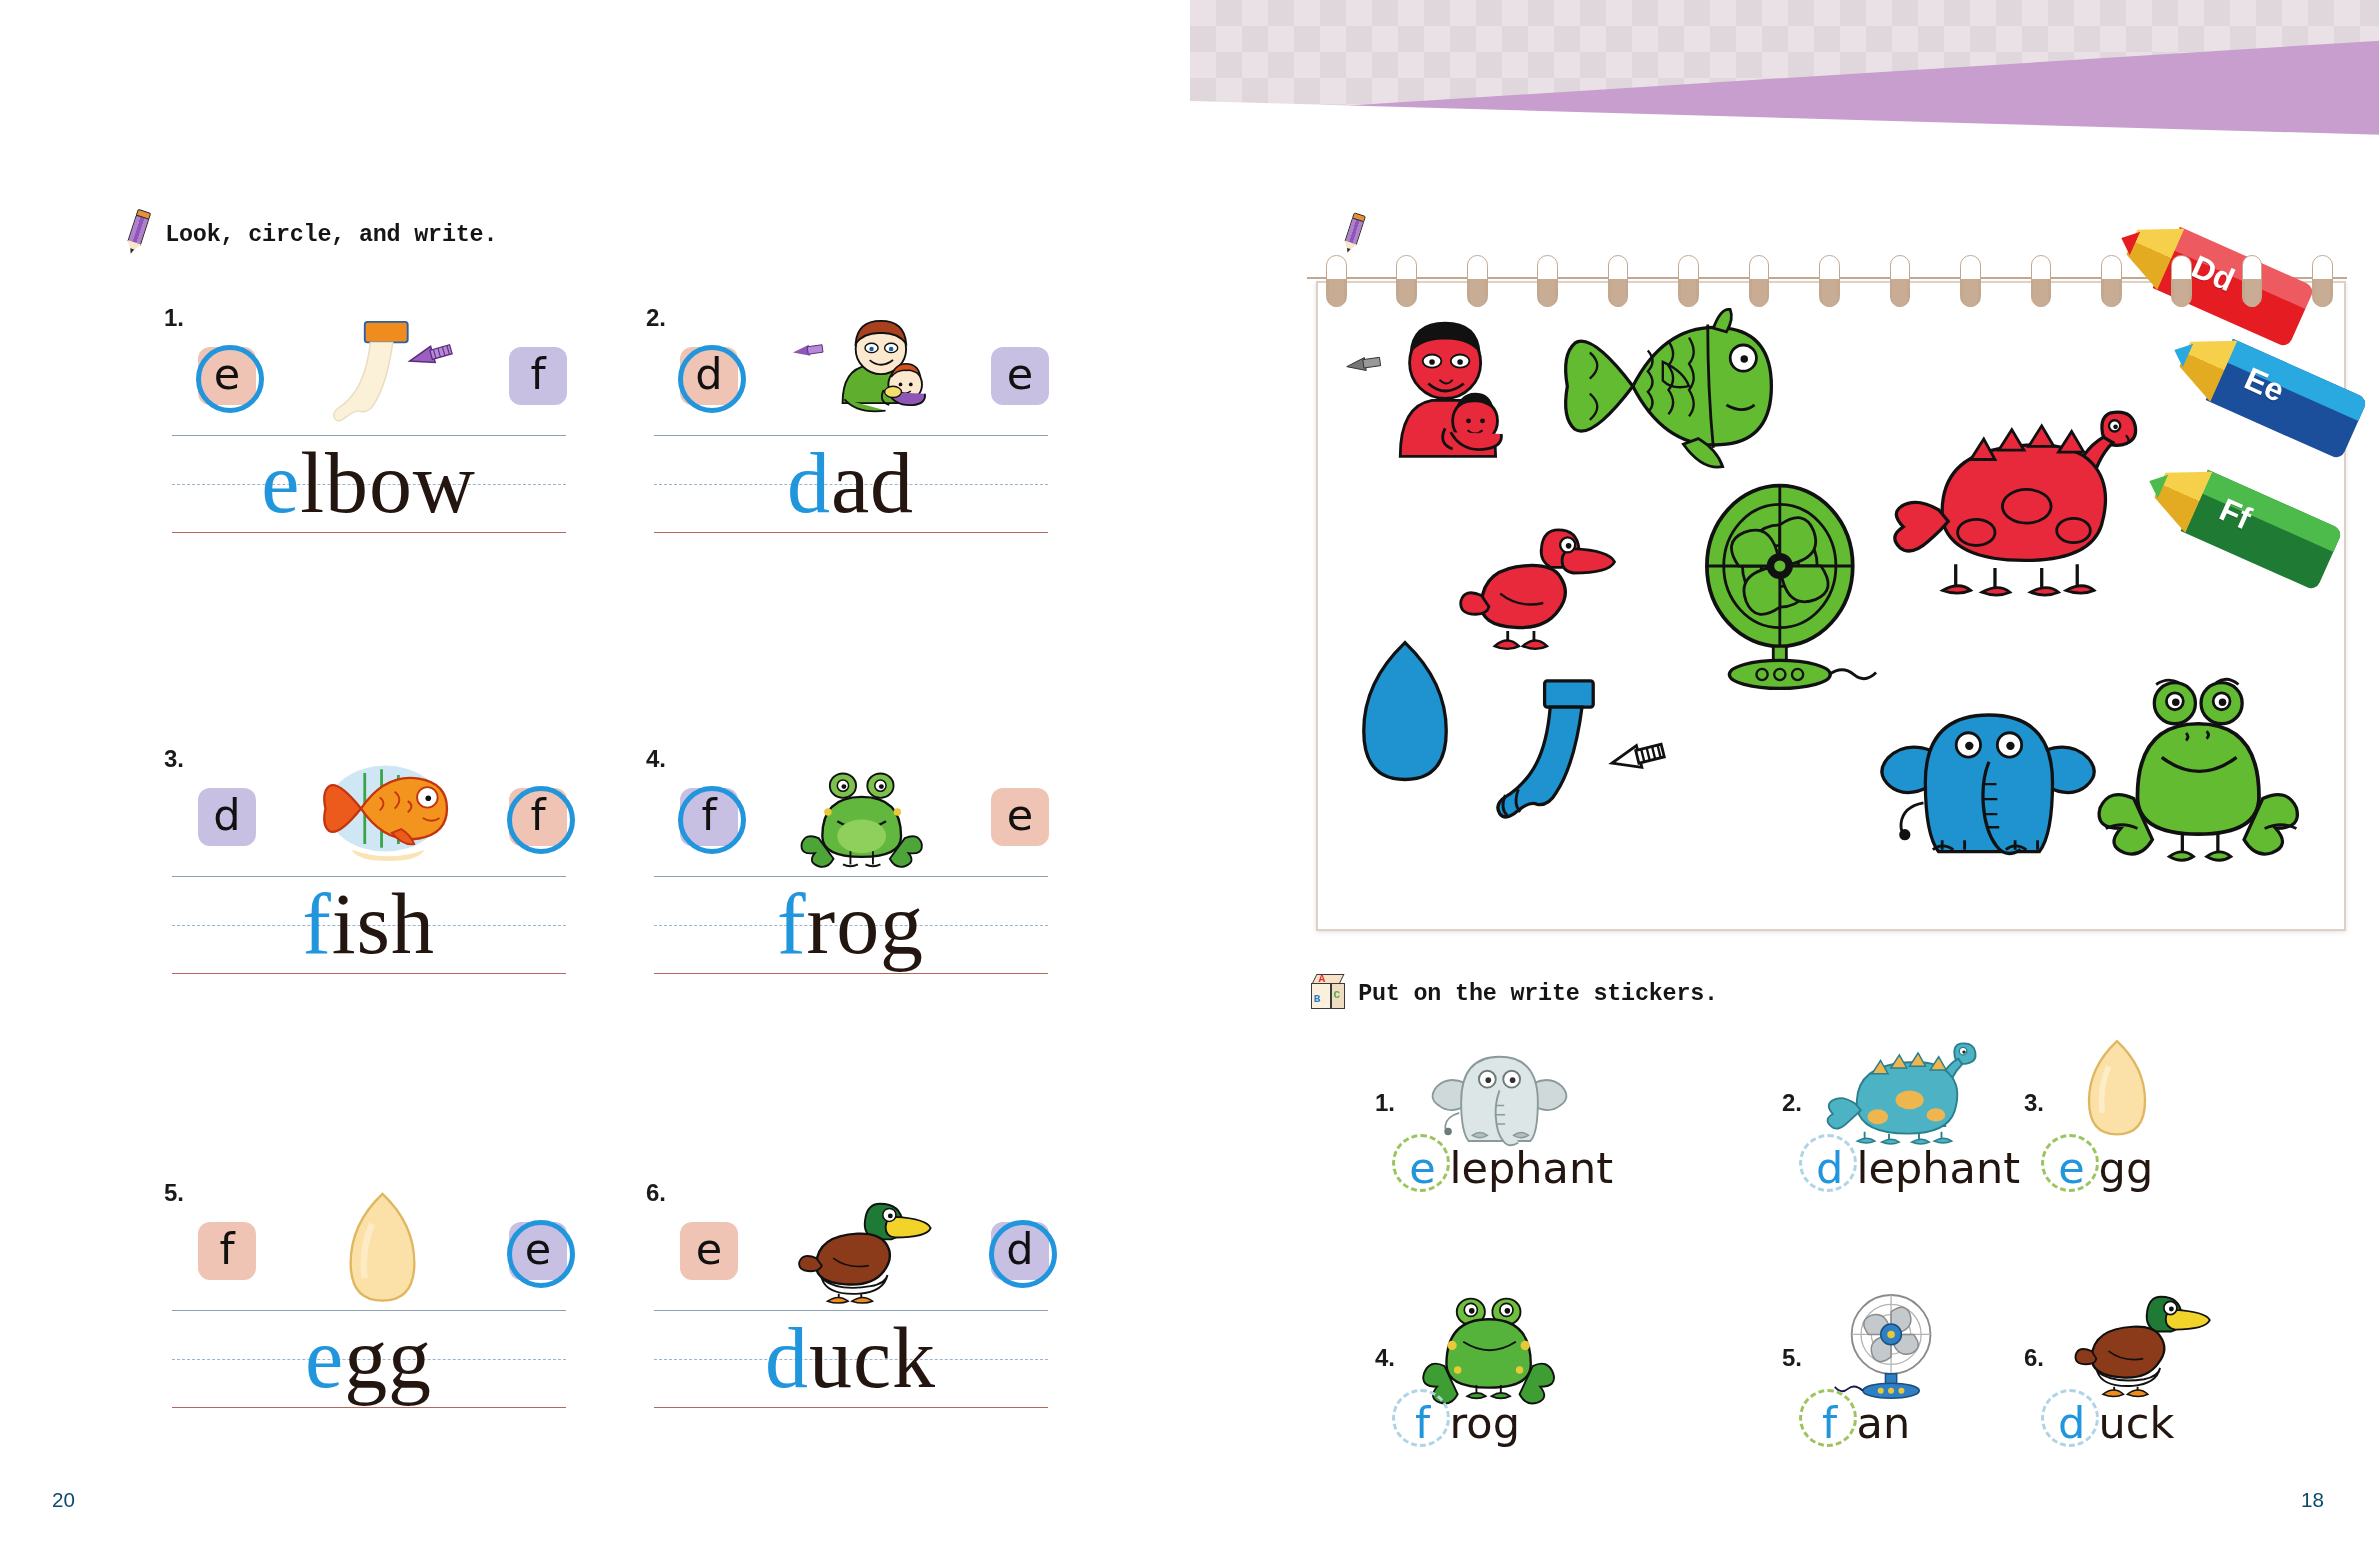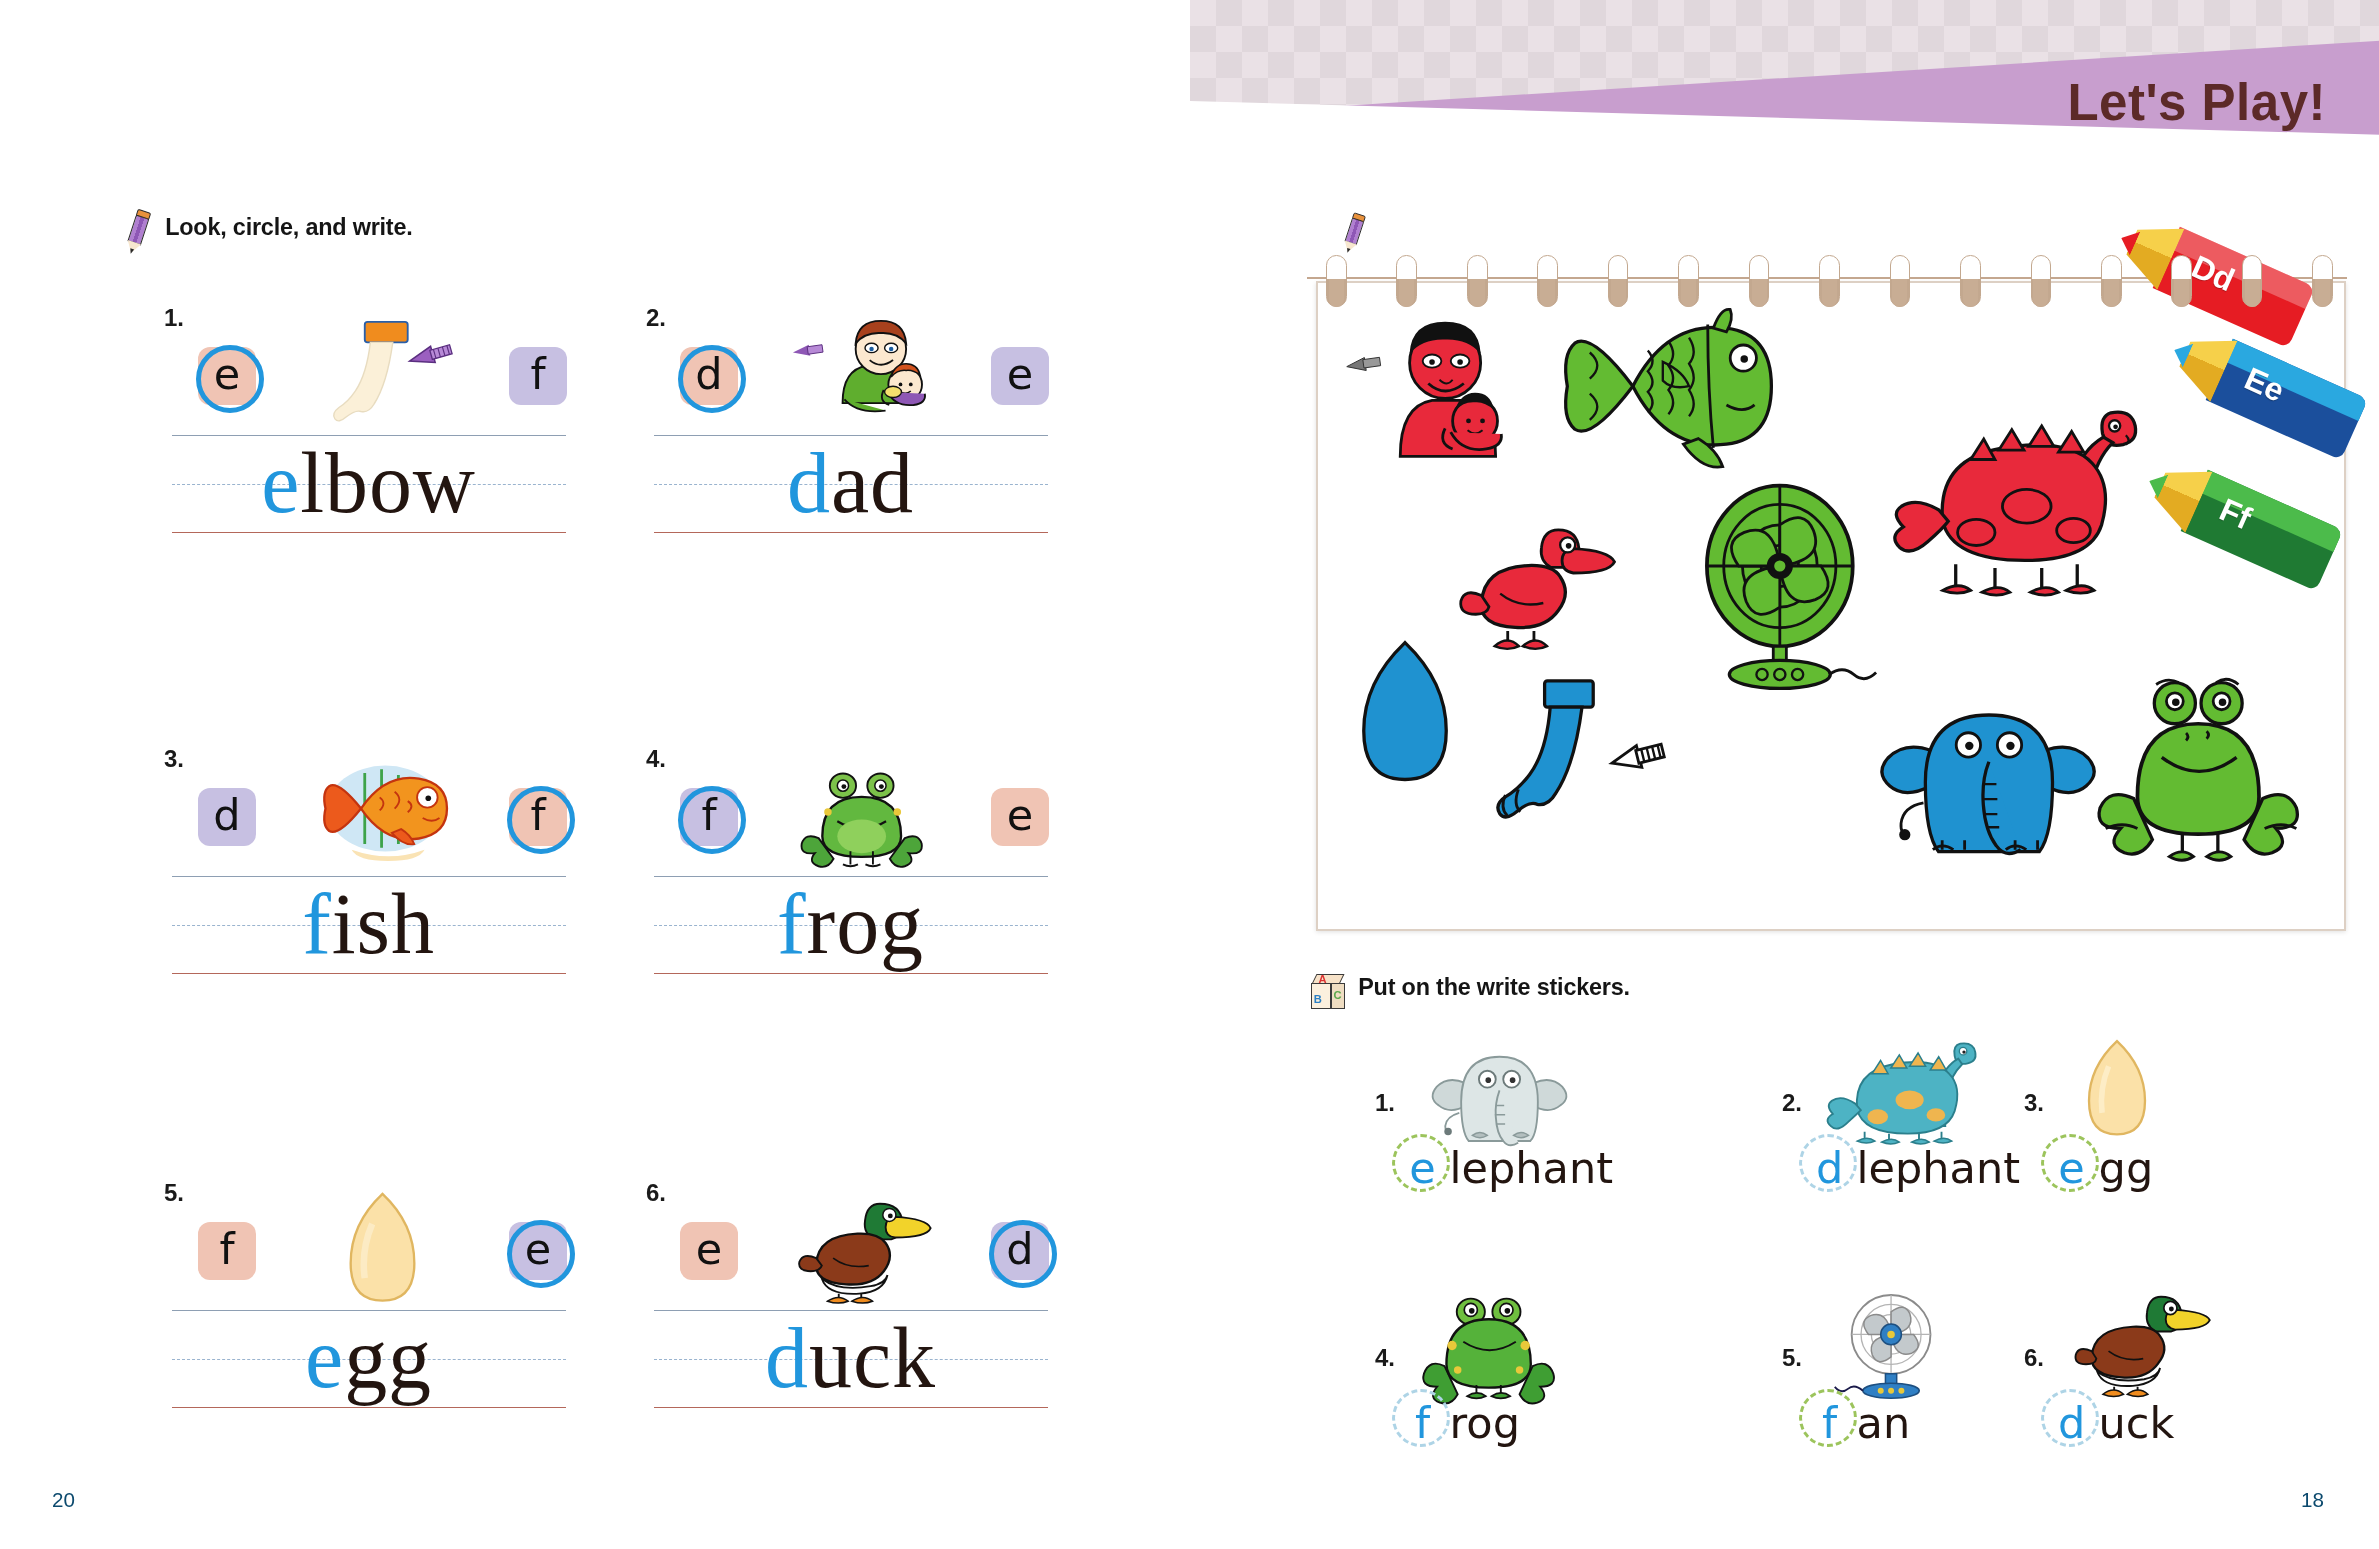--- a/index.html
+++ b/index.html
@@ -35,21 +35,21 @@
   .banner-title{position:absolute;color:#5c2a28;
     font-weight:bold;letter-spacing:0.5px;white-space:nowrap;}
   #title-writing{top:73px;left:673px;font-size:51px;}
   #title-play{top:73px;right:54px;font-size:51px;}
 
   .page-white-wedge{position:absolute;left:0;top:101px;width:100%;height:75px;background:#fff;
     clip-path:polygon(0 55%, 100% 0, 100% 100%, 0 100%);}
   .page-white-wedge.r{clip-path:polygon(0 0, 100% 45%, 100% 100%, 0 100%);}
 
   
-  .instr{position:absolute;display:flex;gap:11.2px;}
+  .instr{position:absolute;display:flex;align-items:center;gap:11.2px;font-family:Liberation Mono, monospace;}
   .instr-text{font-size:23.4px;font-weight:bold;color:#151515;letter-spacing:-0.2px;}
 
   
   .pencil-ico{width:32px;height:41px;position:relative;transform:rotate(18deg);}
   .pencil-ico .body{position:absolute;left:8.4px;top:1.9px;width:14px;height:28px;
      background:linear-gradient(90deg,#b07fd0 0 34%,#8e57b5 34% 66%,#b07fd0 66% 100%);
      border:1.5px solid #2b2b2b;border-radius:1.9px 1.9px 0 0;box-sizing:border-box;}
   .pencil-ico .cap{position:absolute;left:8.4px;top:-3.7px;width:14px;height:7.5px;
      background:#e8913c;border:1.5px solid #2b2b2b;box-sizing:border-box;border-radius:1.9px;}
   .pencil-ico .tip{position:absolute;left:8.4px;top:29px;width:0;height:0;
@@ -149,21 +149,20 @@
 </head>
 <body>
 
 <div class="page">
 
 
   <div class="hdr hdr-right">
     <div class="checker warm"></div>
     <div class="banner banner-purple"></div>
     <div class="page-white-wedge r"></div>
-    <div class="banner-title" id="title-play">Let's Play!</div>
   </div>
 
   <div class="instr" style="left:122px;top:214px;">
     <div class="pencil-ico">
       <div class="cap"></div>
         <div class="body"></div>
         <div class="tip"></div>
         <div class="lead"></div>
     </div>
     <div class="instr-text">Look, circle, and write.</div>

